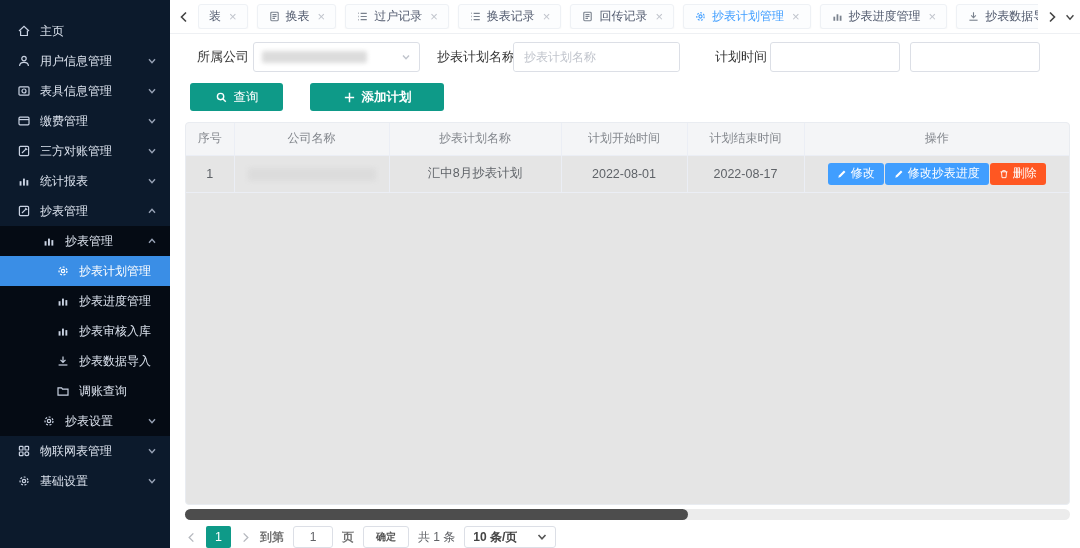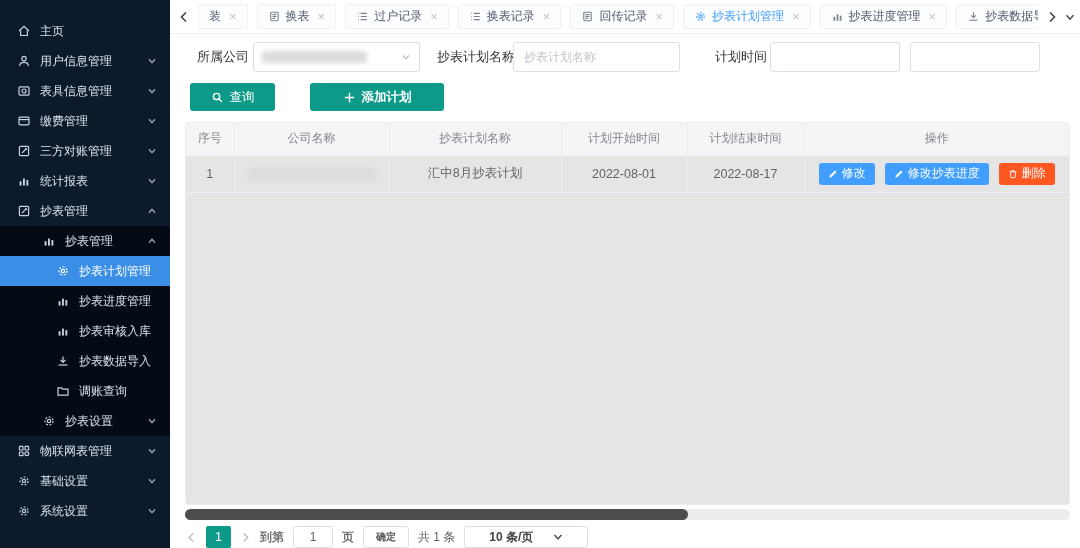--- a/index.html
+++ b/index.html
@@ -52,52 +52,52 @@
   #sel-company .caret{margin-left:auto;width:10px;height:10px;color:#c0c4cc;display:inline-flex;}
   #inp-plan{left:343px;width:167px;}
   #inp-plan input{width:100%;height:100%;border:none;outline:none;padding:0 10px;font-size:12px;color:#606266;border-radius:3px;}
   #inp-plan input::placeholder{color:#c0c4cc;}
   #date-start{left:600px;width:130px;}
   #date-end{left:740px;width:130px;}
   .redacted{background:#dcdcdc;border-radius:2px;filter:blur(2px);display:inline-block;}
 
   
   .btn-teal{position:absolute;top:83px;height:28px;background:var(--teal);color:#fff;border:none;border-radius:3px;font-size:12.5px;display:flex;align-items:center;justify-content:center;gap:6px;cursor:pointer;}
-  #btn-search{left:20px;width:85px;}
+  #btn-search{left:20px;width:93px;}
   #btn-add{left:140px;width:134px;font-weight:bold;}
   .btn-teal .bicon{width:13px;height:13px;display:inline-flex;}
   .btn-teal .bicon svg{width:100%;height:100%;}
 
   
   #table-wrap{position:absolute;left:15px;top:122px;width:885px;height:383px;border:1px solid var(--border);border-radius:4px;background:#e5e5e5;overflow:hidden;}
   table{width:100%;border-collapse:collapse;table-layout:fixed;}
   th{height:32px;background:#f4f5f7;color:#82868c;font-size:12px;font-weight:500;border-right:1px solid var(--tborder);border-bottom:1px solid var(--tborder);text-align:center;}
   th:last-child{border-right:none;}
   td{height:37px;color:var(--text);font-size:12.5px;border-right:1px solid var(--tborder);border-bottom:1px solid var(--tborder);text-align:center;}
   td:last-child{border-right:none;}
-  .actions{display:flex;align-items:center;justify-content:center;gap:10px;}
+  .actions{display:flex;align-items:center;justify-content:center;gap:1px;}
   .btn-action{height:22px;border:none;border-radius:3px;color:#fff;font-size:12px;padding:0 9px;display:inline-flex;align-items:center;gap:4px;cursor:pointer;}
   .btn-action .aicon{width:10px;height:10px;display:inline-flex;}
   .btn-action .aicon svg{width:100%;height:100%;}
   .ba-edit{background:var(--blue);}
   .ba-delete{background:var(--orange);}
 
   
   #hscroll{position:absolute;left:15px;top:509px;width:885px;height:11px;background:#ececec;border-radius:6px;}
   #hscroll-thumb{position:absolute;left:0;top:0;width:503px;height:11px;background:#4d4d4d;border-radius:6px;cursor:grab;}
 
   
   #pagination{position:absolute;left:16px;top:526px;height:22px;display:flex;align-items:center;gap:9px;font-size:12px;color:#606266;}
   .pchev{width:11px;height:11px;color:#b6b9bf;display:inline-flex;cursor:pointer;}
   .pchev svg{width:100%;height:100%;}
   #page-current{width:25px;height:22px;background:var(--teal);color:#fff;border-radius:2px;display:flex;align-items:center;justify-content:center;font-size:12.5px;cursor:pointer;}
   .pgray{color:#737373;font-weight:bold;}
   #goto-input{width:40px;height:22px;border:1px solid #dcdfe6;border-radius:3px;text-align:center;font-size:12px;color:#606266;outline:none;}
   #btn-confirm{width:46px;height:22px;background:#fff;border:1px solid #dcdfe6;border-radius:3px;color:#555;font-size:10px;font-weight:600;cursor:pointer;}
-  #size-select{height:22px;border:1px solid #dcdfe6;border-radius:3px;display:flex;align-items:center;gap:20px;padding:0 24px;cursor:pointer;font-weight:600;color:#444;}
+  #size-select{height:22px;border:1px solid #dcdfe6;border-radius:3px;display:flex;align-items:center;gap:20px;padding:0 8px;cursor:pointer;font-weight:600;color:#444;}
   #size-select .caret{width:10px;height:10px;color:#555;display:inline-flex;}
 </style>
 </head>
 <body>
 
 <div id="screen">
 
   <div id="sidebar">
   <div class="side-item lvl1">
     <span class="sicon">
@@ -291,34 +291,20 @@
         </span>
   </div>
   <div class="side-item lvl1">
     <span class="sicon">
           <svg viewBox="0 0 14 14" fill="none" stroke="currentColor" stroke-width="1.2">
             <circle cx="7" cy="7" r="4" stroke-dasharray="2 1.6"></circle>
             <circle cx="7" cy="7" r="1.7"></circle>
           </svg>
         </span>
     <span class="slabel">基础设置</span>
-    <span class="schev">
-          <svg viewBox="0 0 10 10" fill="none" stroke="currentColor" stroke-width="1.4">
-            <path d="M2 3.3 L5 6.7 L8 3.3"></path>
-          </svg>
-        </span>
-  </div>
-  <div class="side-item lvl1">
-    <span class="sicon">
-          <svg viewBox="0 0 14 14" fill="none" stroke="currentColor" stroke-width="1.2">
-            <circle cx="7" cy="7" r="4" stroke-dasharray="2 1.6"></circle>
-            <circle cx="7" cy="7" r="1.7"></circle>
-          </svg>
-        </span>
-    <span class="slabel">系统设置</span>
     <span class="schev">
           <svg viewBox="0 0 10 10" fill="none" stroke="currentColor" stroke-width="1.4">
             <path d="M2 3.3 L5 6.7 L8 3.3"></path>
           </svg>
         </span>
   </div>
     </div>
 
   <div id="main">
 

